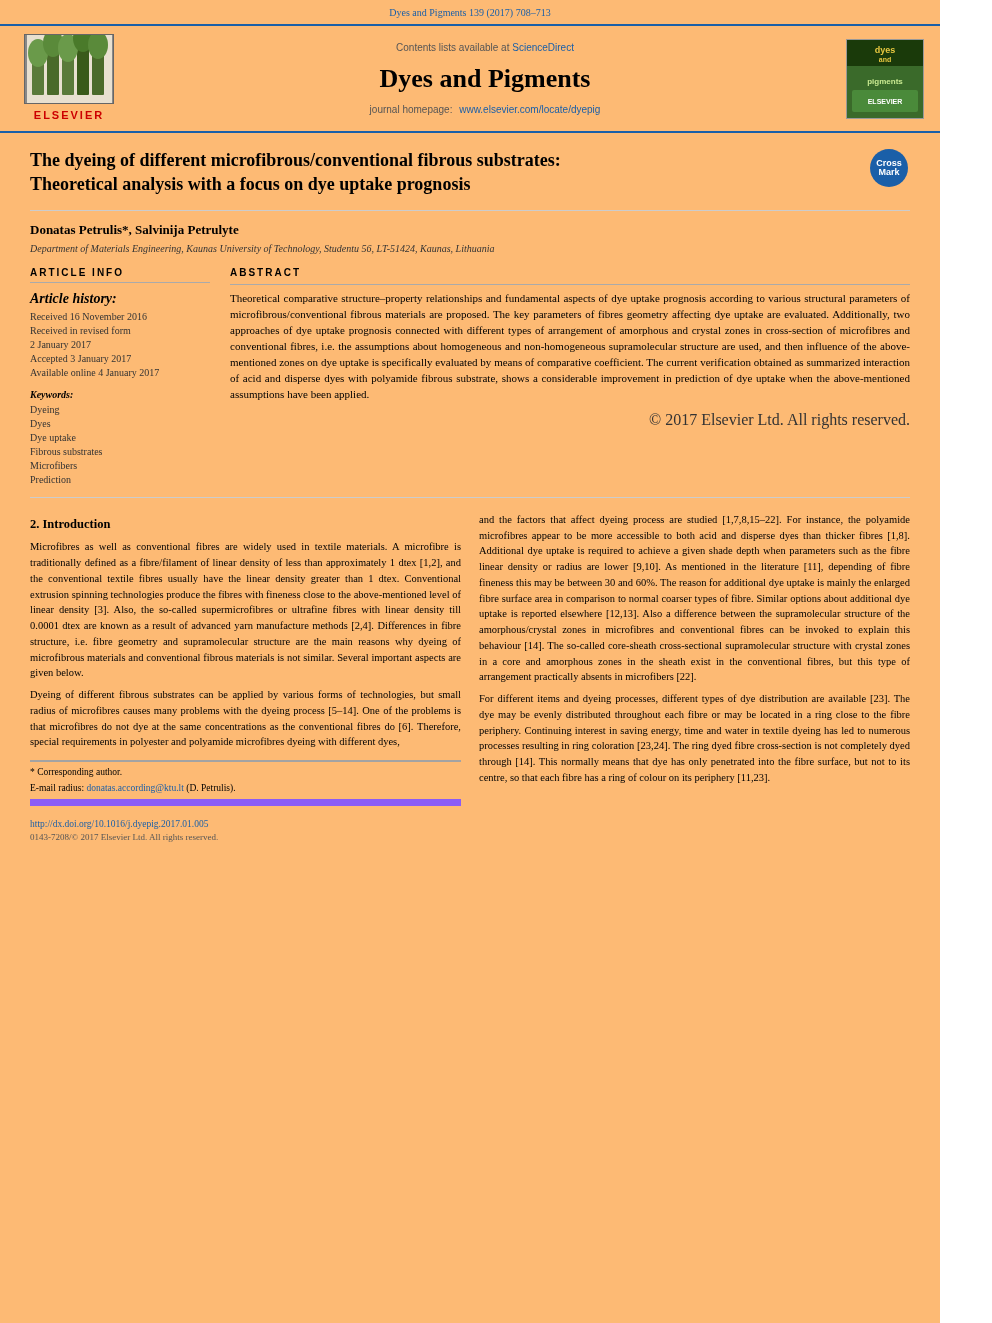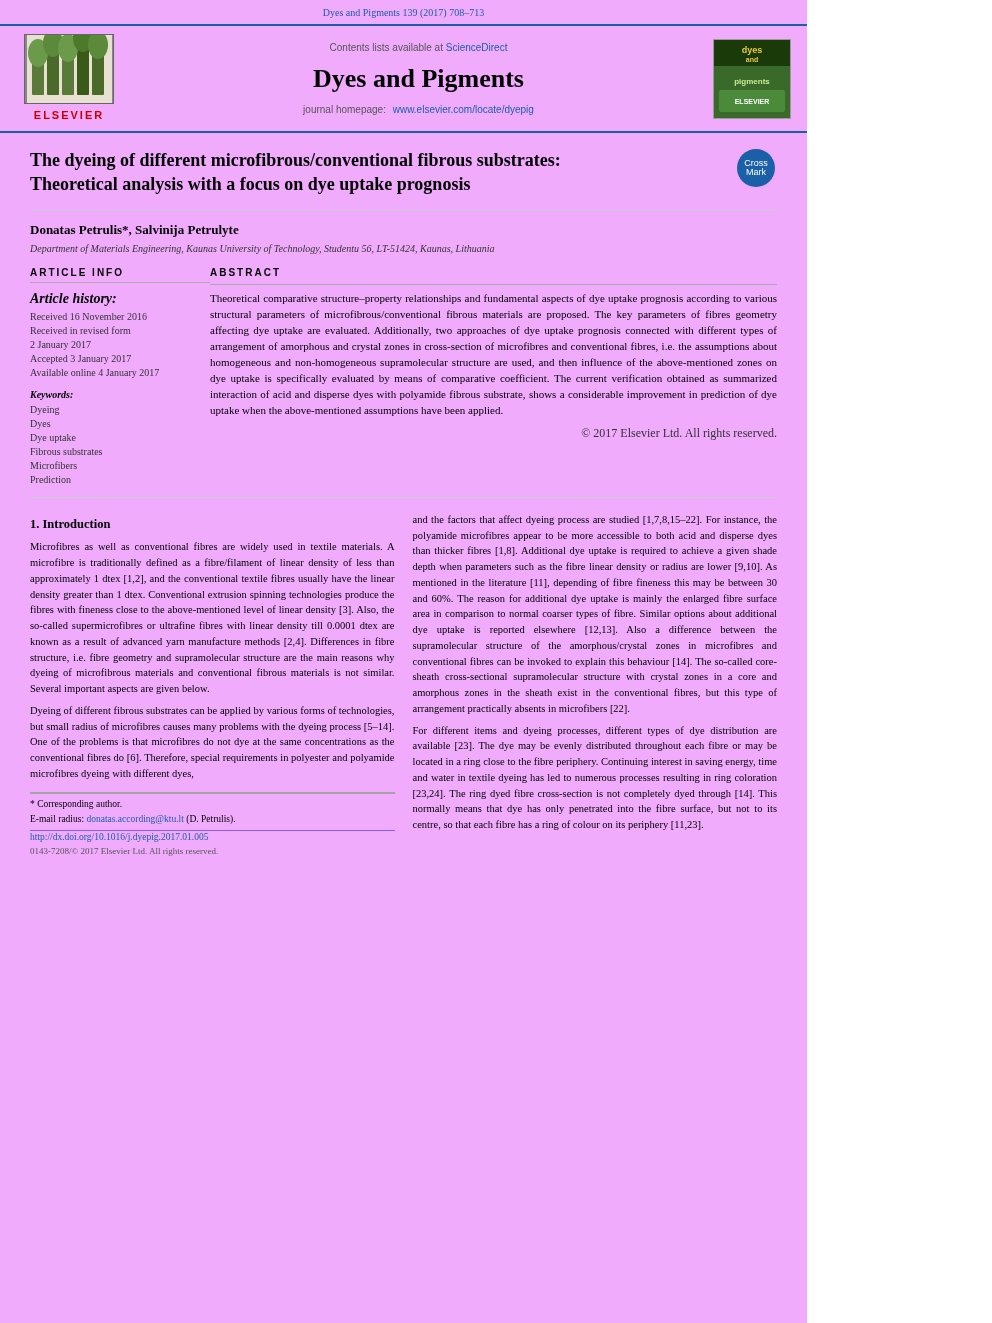--- a/index.html
+++ b/index.html
@@ -4,23 +4,23 @@
   <style>
     * { box-sizing: border-box; margin: 0; padding: 0; }
     body {
       font-family: "Times New Roman", Times, serif;
       background: #fff;
       color: #000;
       font-size: 12px;
       line-height: 1.4;
     }
     .page {
-      width: 807px;
+      width: 940px;
       min-height: 1323px;
-      background: #f0abfc;
+      background: #fdba74;
       padding: 0;
       position: relative;
     }
     
     .top-ref {
       text-align: center;
       font-size: 10px;
       color: #1a5fa8;
       padding: 6px 0 4px;
       border-bottom: none;
@@ -140,41 +140,42 @@
     .crossmark-circle {
       width: 38px;
       height: 38px;
       border-radius: 50%;
       background: #1a5fa8;
       display: flex;
       align-items: center;
       justify-content: center;
       color: #fff;
       font-size: 9px;
-      font-weight: normal;
+      font-weight: bold;
       font-family: Arial, sans-serif;
       text-align: center;
       line-height: 1.1;
     }
     .authors-line {
       font-size: 13px;
       margin-bottom: 3px;
     }
     .author-name {
       font-weight: bold;
     }
     .affiliation-line {
       font-size: 10px;
       font-style: italic;
       color: #333;
       margin-bottom: 10px;
     }
     
     .info-abstract {
       display: flex;
+      gap: 20px;
       margin-bottom: 14px;
       border-bottom: 1px solid #ccc;
       padding-bottom: 10px;
     }
     .article-info {
       width: 180px;
       flex-shrink: 0;
       font-size: 10.5px;
     }
     .info-section-title {
@@ -221,21 +222,21 @@
       border-bottom: 1px solid #aaa;
       padding-bottom: 4px;
       margin-bottom: 6px;
     }
     .abstract-text {
       font-size: 11px;
       line-height: 1.45;
       text-align: justify;
     }
     .copyright-line {
-      font-size: 12px;
+      font-size: 16px;
       text-align: right;
       margin-top: 6px;
       color: #333;
     }
     
     .main-columns {
       display: flex;
       gap: 18px;
     }
     .col-left {
@@ -264,22 +265,22 @@
     }
     .footnote-item {
       font-size: 9.5px;
       margin-bottom: 2px;
     }
     .footnote-item a {
       color: #1a5fa8;
       text-decoration: none;
     }
     .bottom-bar {
-      border-top: 1px solid #8b5cf6;
-      padding-top: 0;
+      border-top: 7px solid #8b5cf6;
+      padding-top: 12px;
       margin-top: 4px;
       font-size: 9px;
       color: #555;
     }
     .doi-link {
       color: #1a5fa8;
       text-decoration: none;
       font-size: 9.5px;
     }
   </style>
@@ -387,21 +388,21 @@
       <div class="abstract-section">
         <div class="abstract-title">ABSTRACT</div>
         <div class="abstract-text">Theoretical comparative structure–property relationships and fundamental aspects of dye uptake prognosis according to various structural parameters of microfibrous/conventional fibrous materials are proposed. The key parameters of fibres geometry affecting dye uptake are evaluated. Additionally, two approaches of dye uptake prognosis connected with different types of arrangement of amorphous and crystal zones in cross-section of microfibres and conventional fibres, i.e. the assumptions about homogeneous and non-homogeneous supramolecular structure are used, and then influence of the above-mentioned zones on dye uptake is specifically evaluated by means of comparative coefficient. The current verification obtained as summarized interaction of acid and disperse dyes with polyamide fibrous substrate, shows a considerable improvement in prediction of dye uptake when the above-mentioned assumptions have been applied.</div>
         <div class="copyright-line">© 2017 Elsevier Ltd. All rights reserved.</div>
       </div>
     </div>
 
     <div class="main-columns">
 
       <div class="col-left">
-        <div class="section-heading">1. Introduction</div>
+        <div class="section-heading">2. Introduction</div>
         <div class="body-text">
           Microfibres as well as conventional fibres are widely used in textile materials. A microfibre is traditionally defined as a fibre/filament of linear density of less than approximately 1 dtex [1,2], and the conventional textile fibres usually have the linear density greater than 1 dtex. Conventional extrusion spinning technologies produce the fibres with fineness close to the above-mentioned level of linear density [3]. Also, the so-called supermicrofibres or ultrafine fibres with linear density till 0.0001 dtex are known as a result of advanced yarn manufacture methods [2,4]. Differences in fibre structure, i.e. fibre geometry and supramolecular structure are the main reasons why dyeing of microfibrous materials and conventional fibrous materials is not similar. Several important aspects are given below.
         </div>
         <div class="body-text">
           Dyeing of different fibrous substrates can be applied by various forms of technologies, but small radius of microfibres causes many problems with the dyeing process [5–14]. One of the problems is that microfibres do not dye at the same concentrations as the conventional fibres do [6]. Therefore, special requirements in polyester and polyamide microfibres dyeing with different dyes,
         </div>
 
         <div class="footnote-area">
           <div class="footnote-item">
             <span>* Corresponding author.</span>

